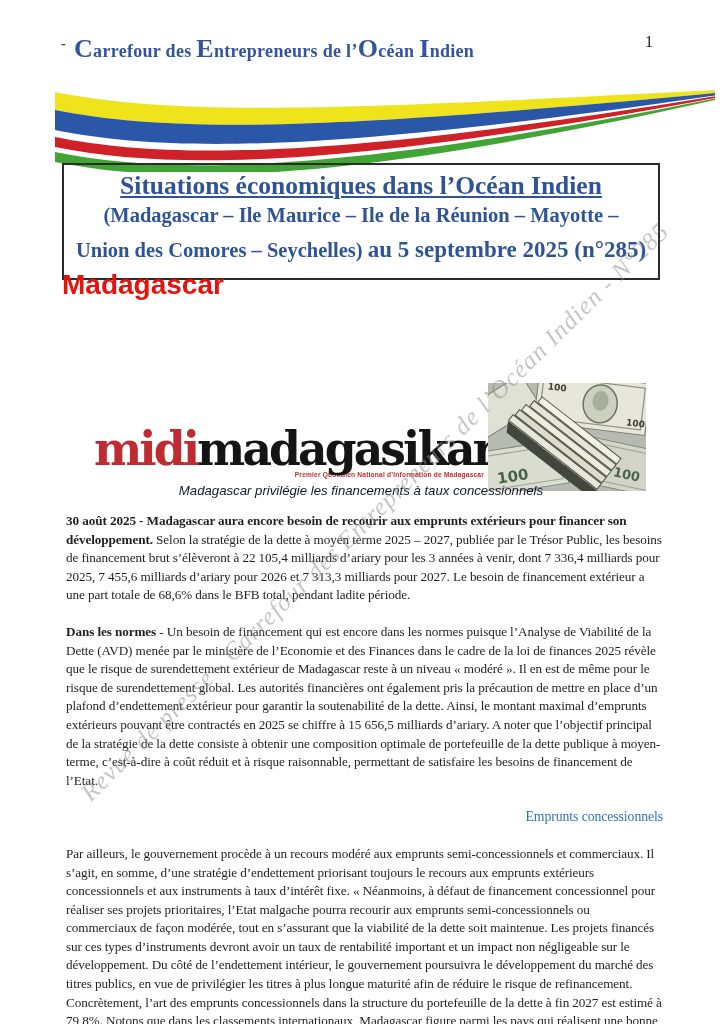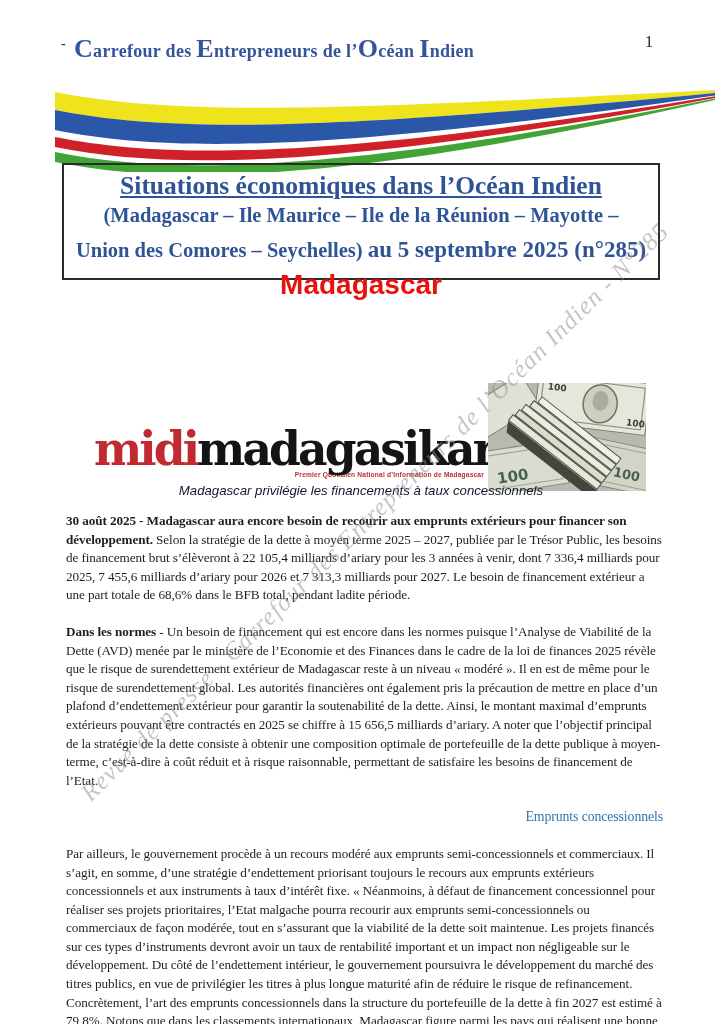--- a/index.html
+++ b/index.html
@@ -21,21 +21,21 @@
   .title-box{
     position:absolute;left:62px;top:163px;width:598px;box-sizing:border-box;
     border:2px solid #2b2b2b;text-align:center;padding:5px 4px 7px 4px;
     font-family:"Liberation Serif",serif;font-weight:bold;color:var(--title-blue,#2f5496);
   }
   .title-line1{font-size:25.5px;line-height:32px;text-decoration:underline;}
   .title-line2{font-size:20.5px;line-height:27px;}
   .title-line3{font-size:20.5px;line-height:42px;}
   .title-line3 .date{font-size:23px;}
   
-  .country-heading{position:absolute;left:62px;top:269px;width:598px;text-align:center;
+  .country-heading{position:absolute;left:62px;top:269px;width:598px;
     font-size:28px;font-weight:bold;color:var(--heading-red,#e8120c);}
   
   .headline-box{
     position:absolute;left:62px;top:321px;width:598px;box-sizing:border-box;
     border:2px solid #3a3a3a;text-align:center;padding:3px 26px 6px 26px;
     font-size:16.2px;line-height:26px;color:#141414;
   }
   
   .press-logo{position:absolute;left:94px;top:424px;width:390px;}
   .press-logo .wordmark{

